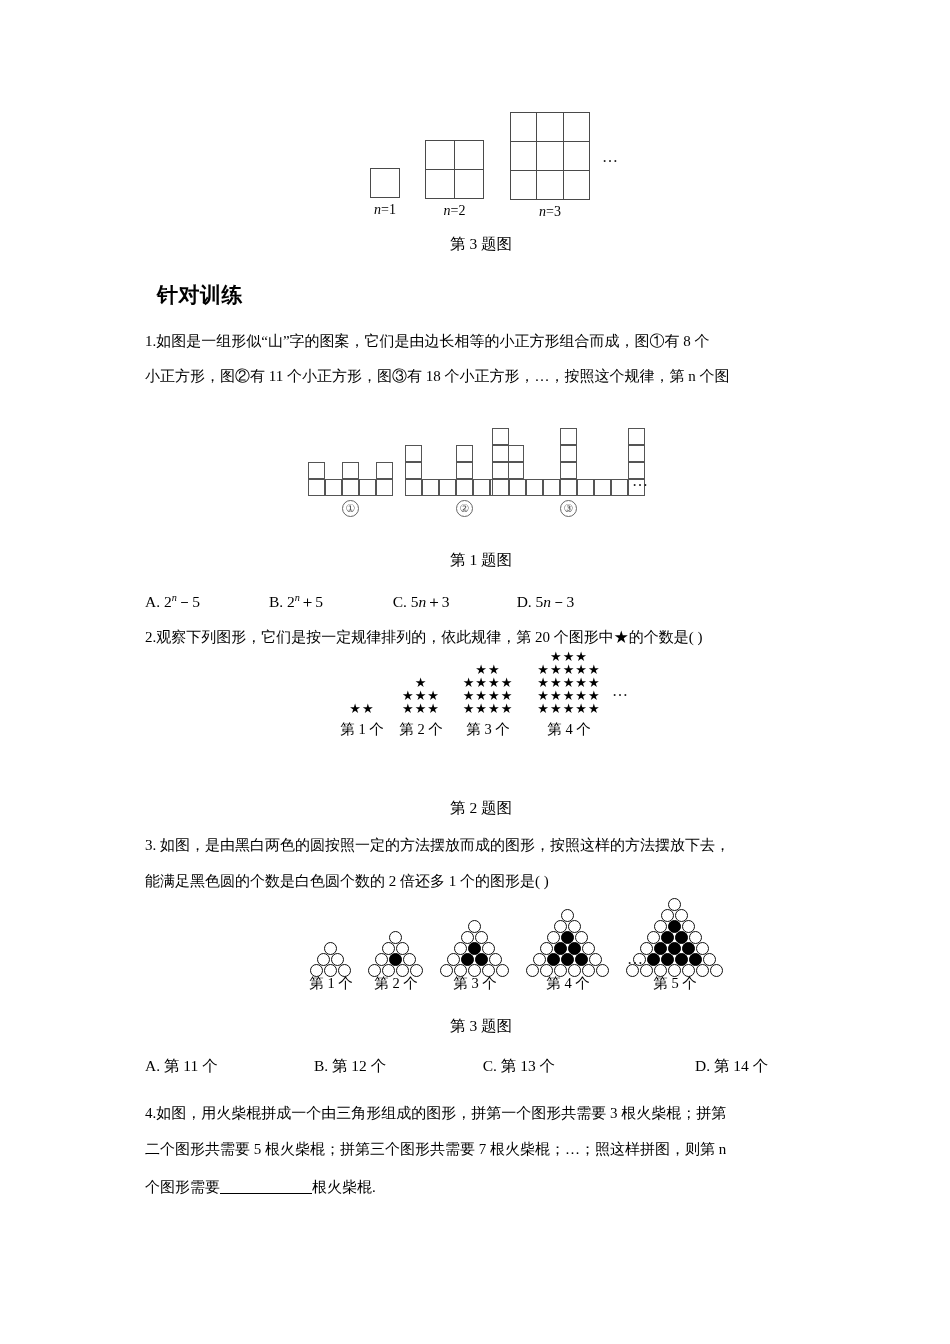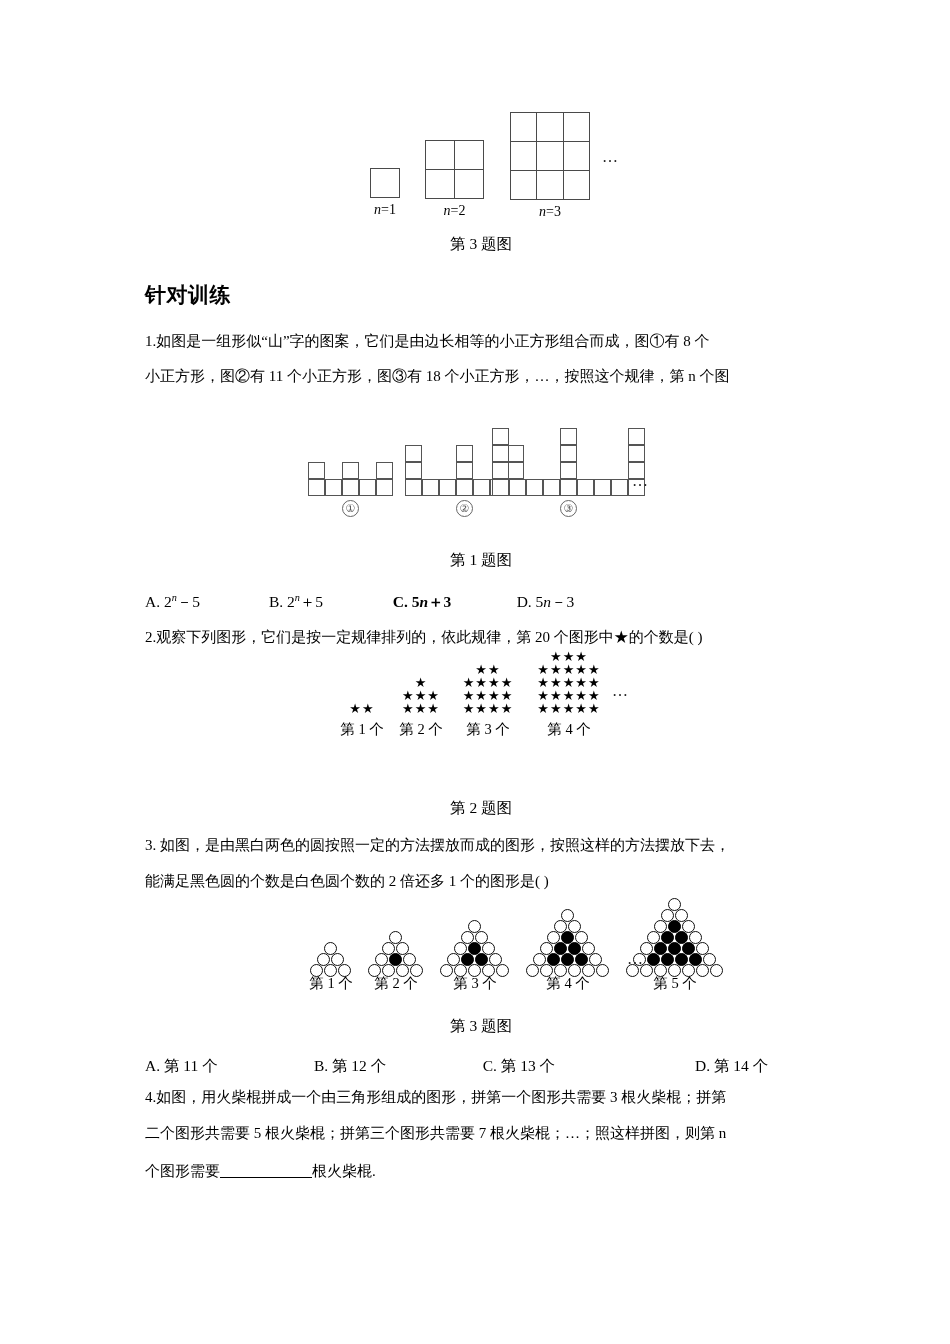--- a/index.html
+++ b/index.html
@@ -209,21 +209,21 @@
       <div class="grid-label">
         <i>n</i><span>=3</span>
       </div>
     </div>
 
     <div class="ellipsis-dots" style="position:absolute; left:232px; top:22px;">…</div>
   </div>
 
   <div class="fig-caption" style="position:absolute; left:145px; top:236px; width:672px;">第 3 题图</div>
 
-  <div class="section-title" style="position:absolute; left:145px; top:281px;font-family:Liberation Mono, monospace;">针对训练</div>
+  <div class="section-title" style="position:absolute; left:157px; top:281px;font-family:Liberation Mono, monospace;">针对训练</div>
 
   <div style="position:absolute; left:145px; top:334px; width:672px;">
     <div class="qtext" style="line-height:1; margin-bottom:20px;">
       <span>1.</span><span>如图是一组形似“山”字的图案，它们是由边长相等的小正方形组合而成，图①有 8 个</span>
     </div>
     <div class="qtext" style="line-height:1; margin-bottom:20px;">小正方形，图②有 11 个小正方形，图③有 18 个小正方形，…，按照这个规律，第 n 个图</div>
   </div>
 
   <div class="figbox" style="left:300px; top:438px; width:350px; height:75px;">
 
@@ -291,21 +291,21 @@
 
   <div class="opts" style="position:absolute; left:145px; top:590px; width:672px;">
     <span class="opt" style="width:120px;">
       <span>A.</span>
       <span>2<sup class="exp">n</sup>－5</span>
     </span>
     <span class="opt" style="width:120px;">
       <span>B.</span>
       <span>2<sup class="exp">n</sup>＋5</span>
     </span>
-    <span class="opt" style="width:120px;font-weight:bold;">
+    <span class="opt" style="width:120px;">
       <span>C.</span>
       <span>5<i class="ital">n</i>＋3</span>
     </span>
     <span class="opt" style="width:120px;">
       <span>D.</span>
       <span>5<i class="ital">n</i>－3</span>
     </span>
   </div>
 
   <div style="position:absolute; left:145px; top:630px; width:690px;">
@@ -479,21 +479,21 @@
       <span>C.</span>
       <span>第 13 个</span>
     </span>
     <span class="opt" style="width:160px;text-align:center;">
       <span>D.</span>
       <span>第 14 个</span>
     </span>
   </div>
 
   <div style="position:absolute; left:145px; top:1090px; width:680px;">
-    <div class="qtext" style="line-height:1; margin-bottom:21px;">
+    <div class="qtext" style="line-height:1; margin-bottom:21px;margin-top:16px;">
       <span>4.</span><span>如图，用火柴棍拼成一个由三角形组成的图形，拼第一个图形共需要 3 根火柴棍；拼第</span>
     </div>
     <div class="qtext" style="line-height:1; margin-bottom:21px;">二个图形共需要 5 根火柴棍；拼第三个图形共需要 7 根火柴棍；…；照这样拼图，则第 n</div>
     <div class="qtext" style="line-height:1;">
       <span>个图形需要</span><span class="blank-line"></span><span>根火柴棍.</span>
     </div>
   </div>
 
 </div>
 

